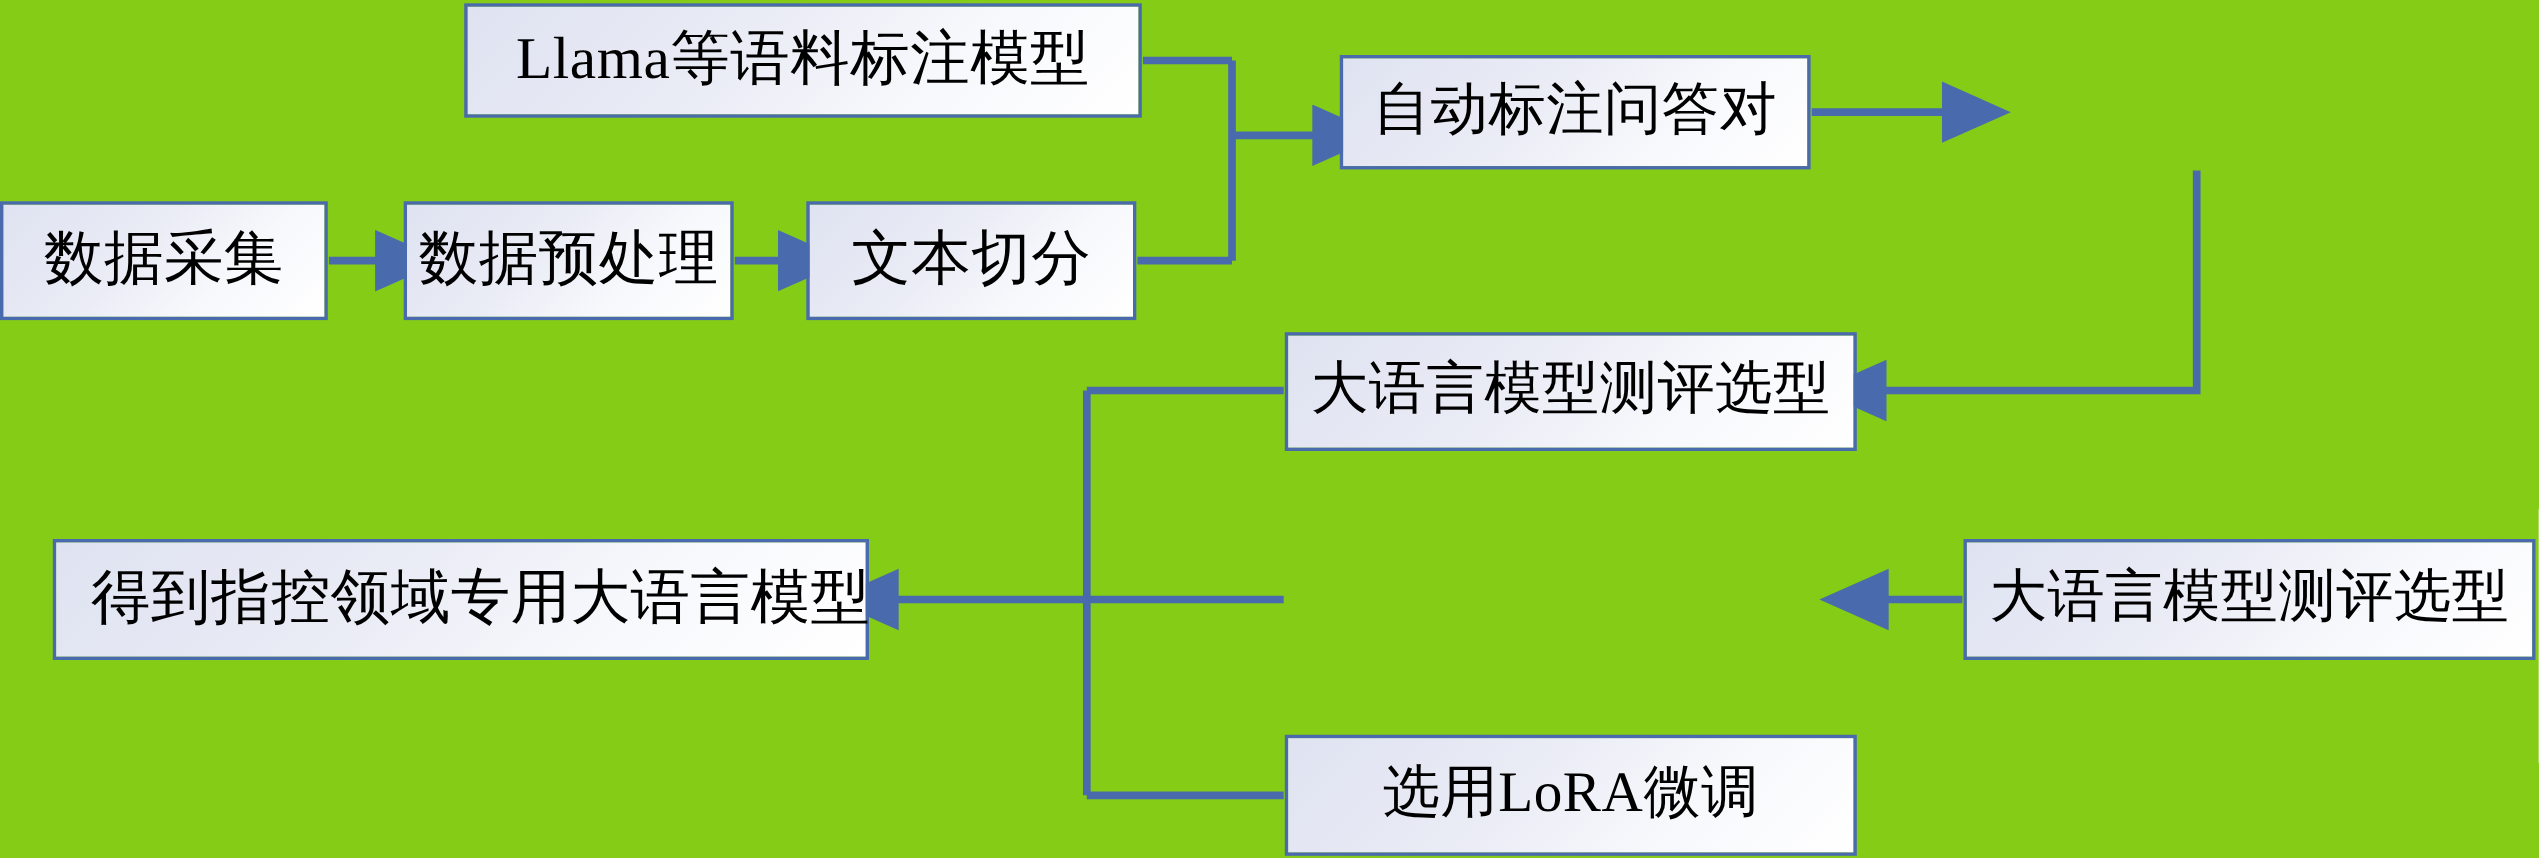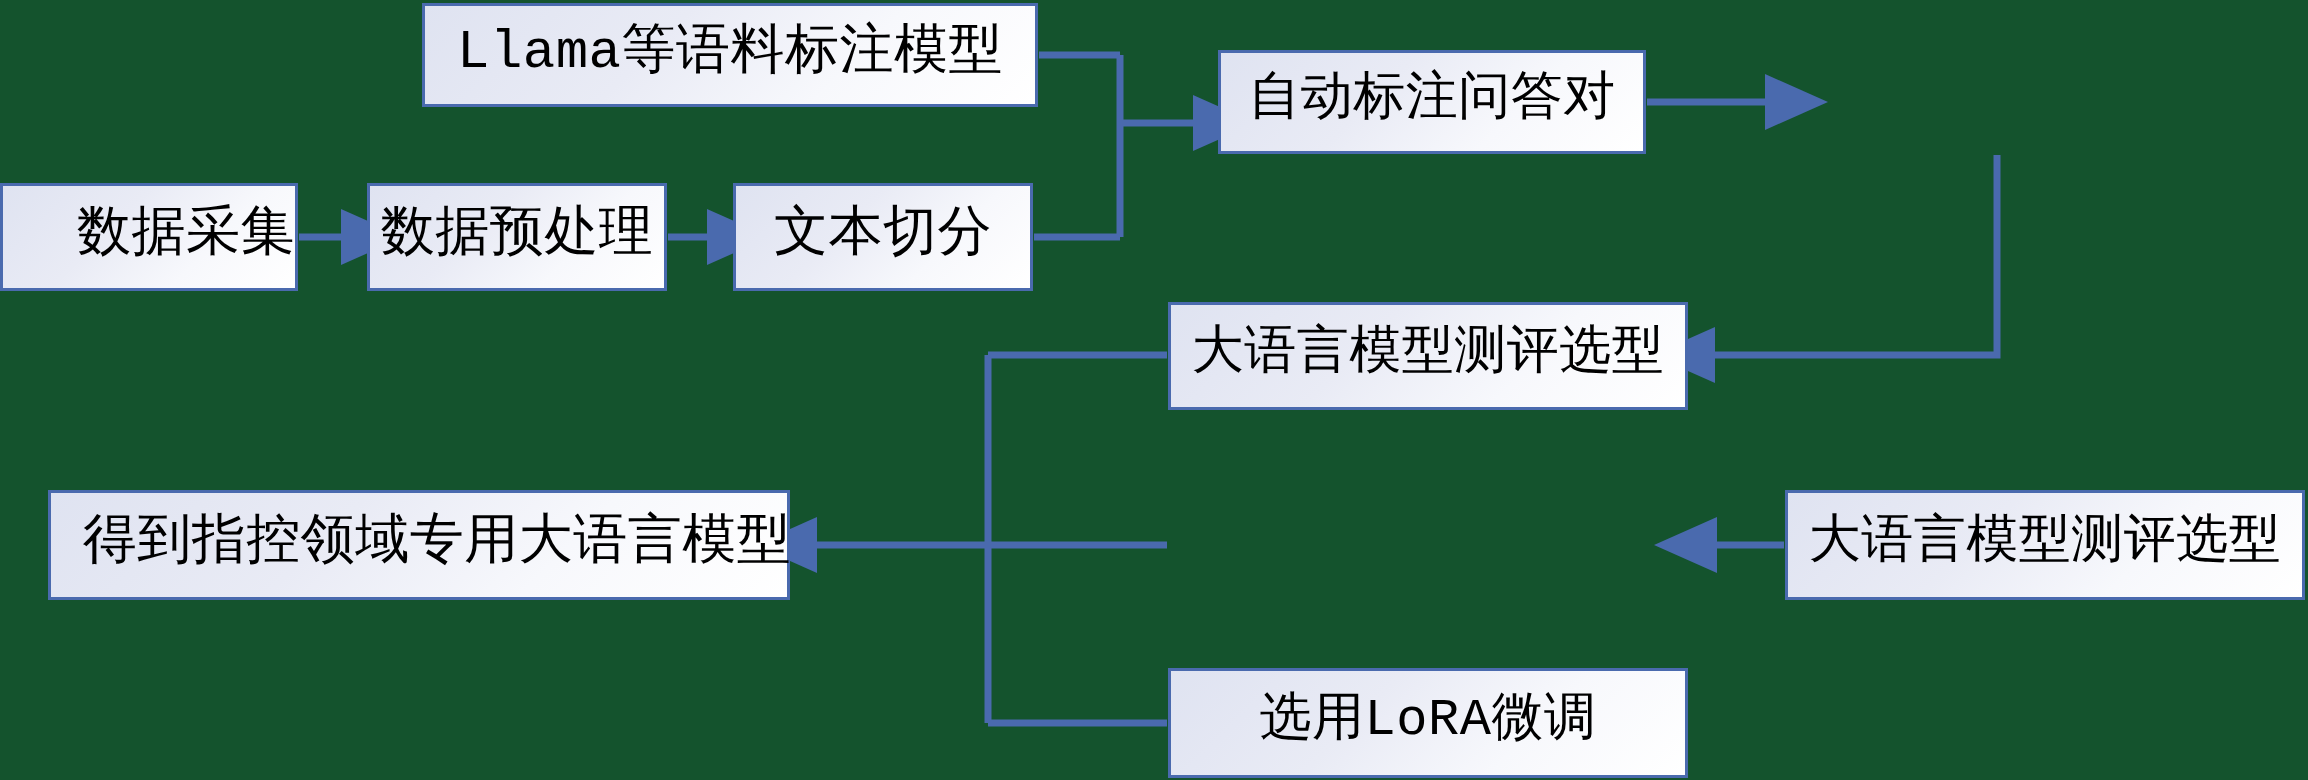--- a/index.html
+++ b/index.html
@@ -5,23 +5,23 @@
 <style>
   html, body {
     margin: 0;
     padding: 0;
     background: #ffffff;
   }
   #stage {
     position: relative;
     width: 2308px;
     height: 780px;
-    background: #14532d;
+    background: #84cc16;
     overflow: hidden;
-    font-family: Liberation Mono, monospace;
+    font-family: Liberation Serif, serif;
   }
   .node {
     position: absolute;
     box-sizing: border-box;
     border: 3px solid #4a6aae;
     background: linear-gradient(135deg, #dfe3f1 0%, #e9ebf5 38%, #f7f8fc 68%, #ffffff 100%);
     display: flex;
     align-items: center;
     justify-content: center;
     color: #000000;
@@ -106,21 +106,21 @@
         <path d="M988,545 L810,545" marker-end="url(#ar-l)"></path>
       </g>
 
     </g>
   </svg>
 
   <div class="node" style="left:422px; top:3px; width:616px; height:104px; font-size:54px;">
     <span>Llama等语料标注模型</span>
   </div>
 
-  <div class="node" style="left:0px; top:183px; width:298px; height:108px; font-size:54px;justify-content:flex-end;">
+  <div class="node" style="left:0px; top:183px; width:298px; height:108px; font-size:54px;">
     <span>数据采集</span>
   </div>
 
   <div class="node" style="left:367px; top:183px; width:300px; height:108px; font-size:54px;">
     <span>数据预处理</span>
   </div>
 
   <div class="node" style="left:733px; top:183px; width:300px; height:108px; font-size:54px;">
     <span>文本切分</span>
   </div>

